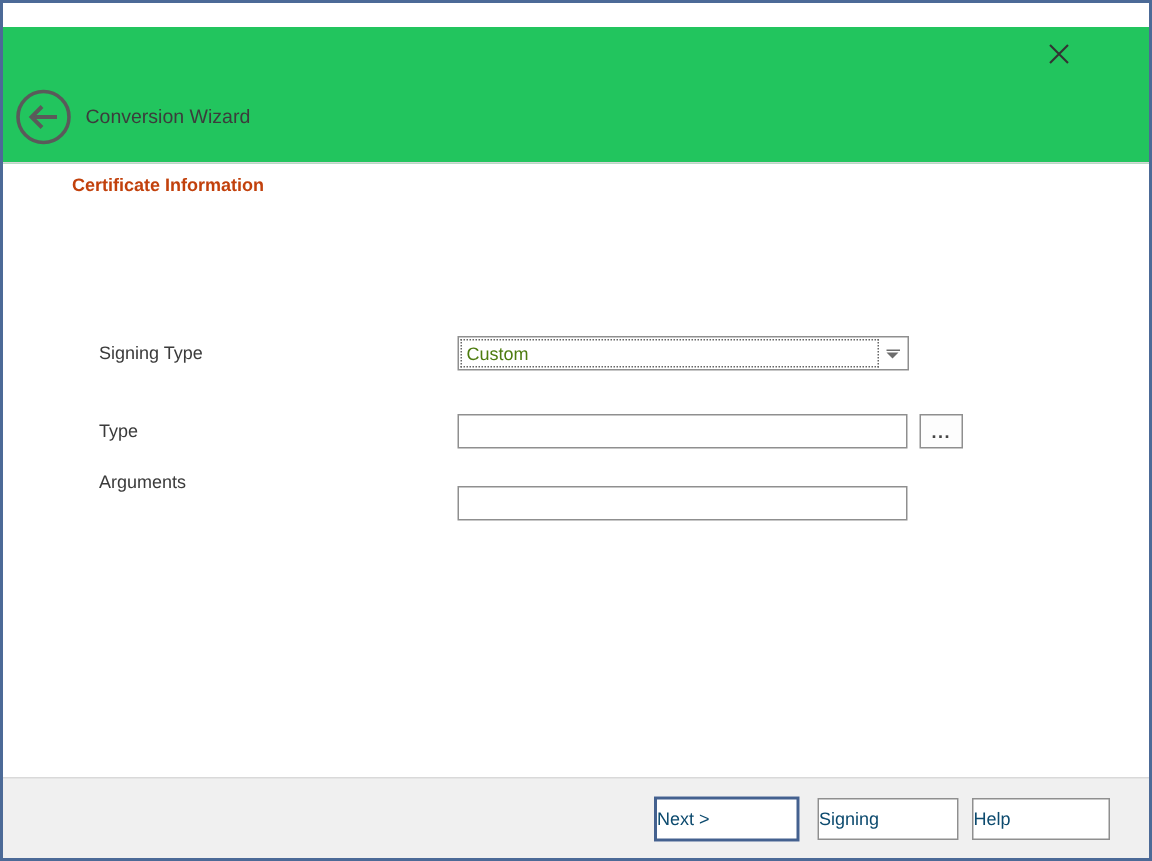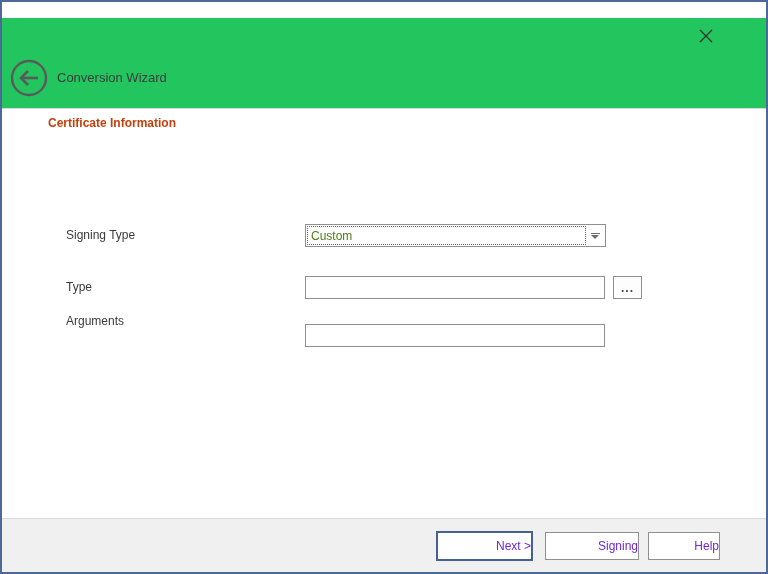--- a/index.html
+++ b/index.html
@@ -78,26 +78,26 @@
     color:#444;line-height:16px;text-align:center;letter-spacing:1px;
     padding:0;cursor:pointer;
   }
   
   .footer{
     position:absolute;left:0;right:0;bottom:0;height:53px;
     background:#f0f0f0;border-top:1px solid #d9d9d9;
   }
   .btn{
     position:absolute;box-sizing:border-box;background:#ffffff;
-    font-family:"Liberation Sans",sans-serif;font-size:12px;color:#6d28d9;
-    text-align:right;cursor:pointer;padding:0;
+    font-family:"Liberation Sans",sans-serif;font-size:12px;color:#0c4a6e;
+    text-align:left;cursor:pointer;padding:0;
   }
   .btn-next{left:434px;top:529px;width:97px;height:30px;border:2px solid #44618f;}
   .btn-cancel{left:543px;top:530px;width:94px;height:28px;border:1px solid #8f8f8f;}
-  .btn-help{left:646px;top:530px;width:72px;height:28px;border:1px solid #8f8f8f;}
+  .btn-help{left:646px;top:530px;width:92px;height:28px;border:1px solid #8f8f8f;}
 </style>
 </head>
 <body>
 
 <div class="window">
 
   <div class="header">
     <button class="back-btn" title="">
       <span>
         <svg width="38" height="38" viewBox="0 0 38 38">

